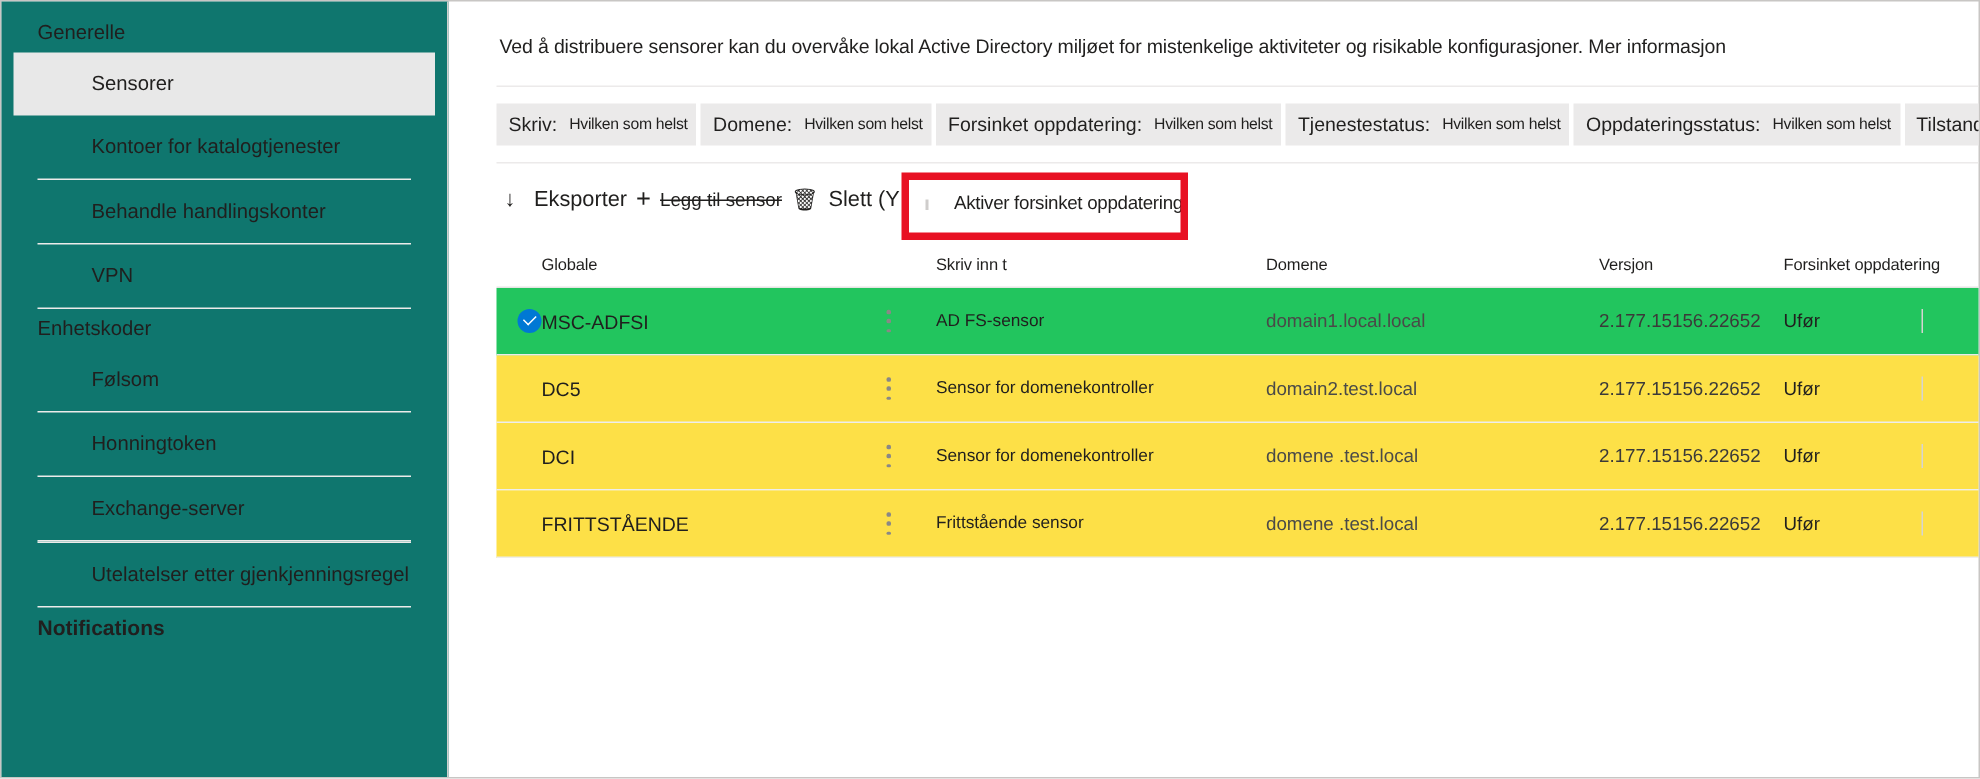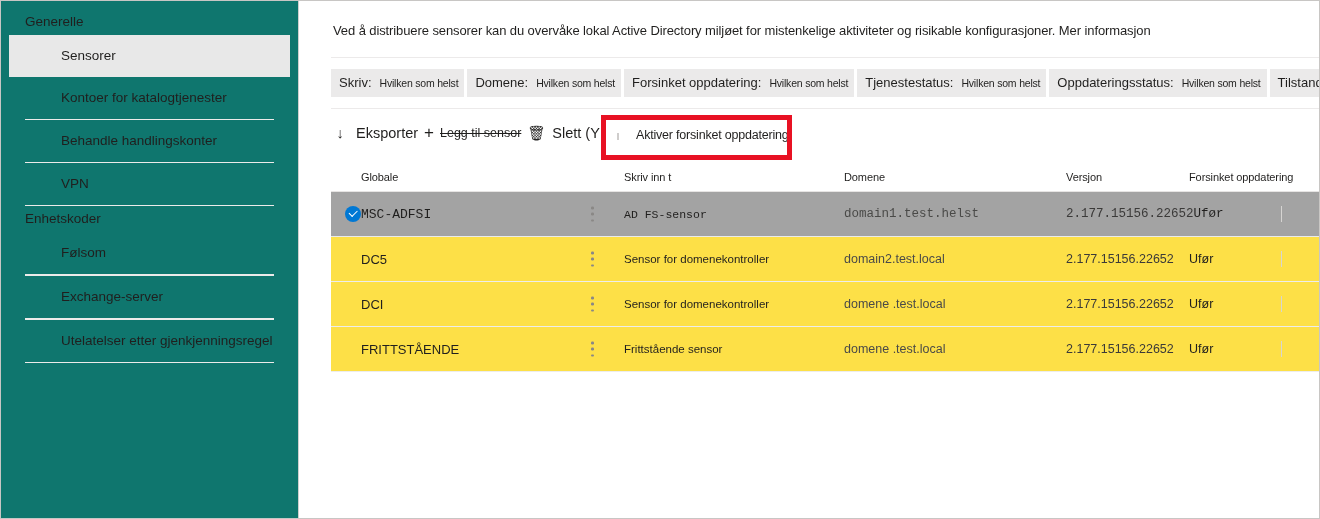--- a/index.html
+++ b/index.html
@@ -230,23 +230,22 @@
 
   .trow {
     display: flex;
     align-items: center;
     height: 44px;
     border-bottom: 1px solid #ededec;
     position: relative;
     background: #fde047;
   }
   .trow.selected {
-    background: #a3a3a3;
+    background: #22c55e;
     border-bottom: 1px solid #eaeaea;
-    font-family: Liberation Mono, monospace;
   }
   .cell {
     box-sizing: border-box;
     font-size: 12.5px;
     color: #201f1e;
     white-space: nowrap;
     position: relative;
   }
   .cell.muted { color: #4a4a48; font-size: 12.5px; }
   .cell.small { font-size: 11.5px; }
@@ -324,33 +323,37 @@
       <span>VPN</span>
     </div>
     <div class="nav-sep"></div>
 
     <div class="nav-group-title">Enhetskoder</div>
 
     <div class="nav-item">
       <span>Følsom</span>
     </div>
     <div class="nav-sep"></div>
+    <div class="nav-item">
+      <span>Honningtoken</span>
+    </div>
     <div class="nav-sep"></div>
     <div class="nav-item">
       <span>Exchange-server</span>
     </div>
     <div class="nav-sep"></div>
 
 
     <div class="nav-sep"></div>
     <div class="nav-item">
       <span>Utelatelser etter gjenkjenningsregel</span>
     </div>
     <div class="nav-sep"></div>
 
+    <div class="nav-group-title bold">Notifications</div>
 
   </nav>
 
   <section class="main">
 
     <div class="intro">Ved å distribuere sensorer kan du overvåke lokal Active Directory miljøet for mistenkelige aktiviteter og risikable konfigurasjoner. Mer informasjon</div>
     <div class="hr-light"></div>
 
 
     <div class="chips">
@@ -418,21 +421,21 @@
       <div class="trow selected">
         <div class="cell c-check">
           <div class="rowcheck"></div>
         </div>
         <div class="cell c-sensor sensorname">MSC-ADFSI</div>
         <div class="cell c-type small">AD FS-sensor<span class="kebab">
               <i></i>
               <i></i>
               <i></i>
             </span></div>
-        <div class="cell c-domain muted">domain1.test.helst</div>
+        <div class="cell c-domain muted">domain1.local.local</div>
         <div class="cell c-ver ver">2.177.15156.22652</div>
         <div class="cell c-upd">Ufør</div>
         <div class="vdiv"></div>
       </div>
 
       <div class="trow">
         <div class="cell c-check"></div>
         <div class="cell c-sensor sensorname">DC5</div>
         <div class="cell c-type small">Sensor for domenekontroller<span class="kebab">
               <i></i>

